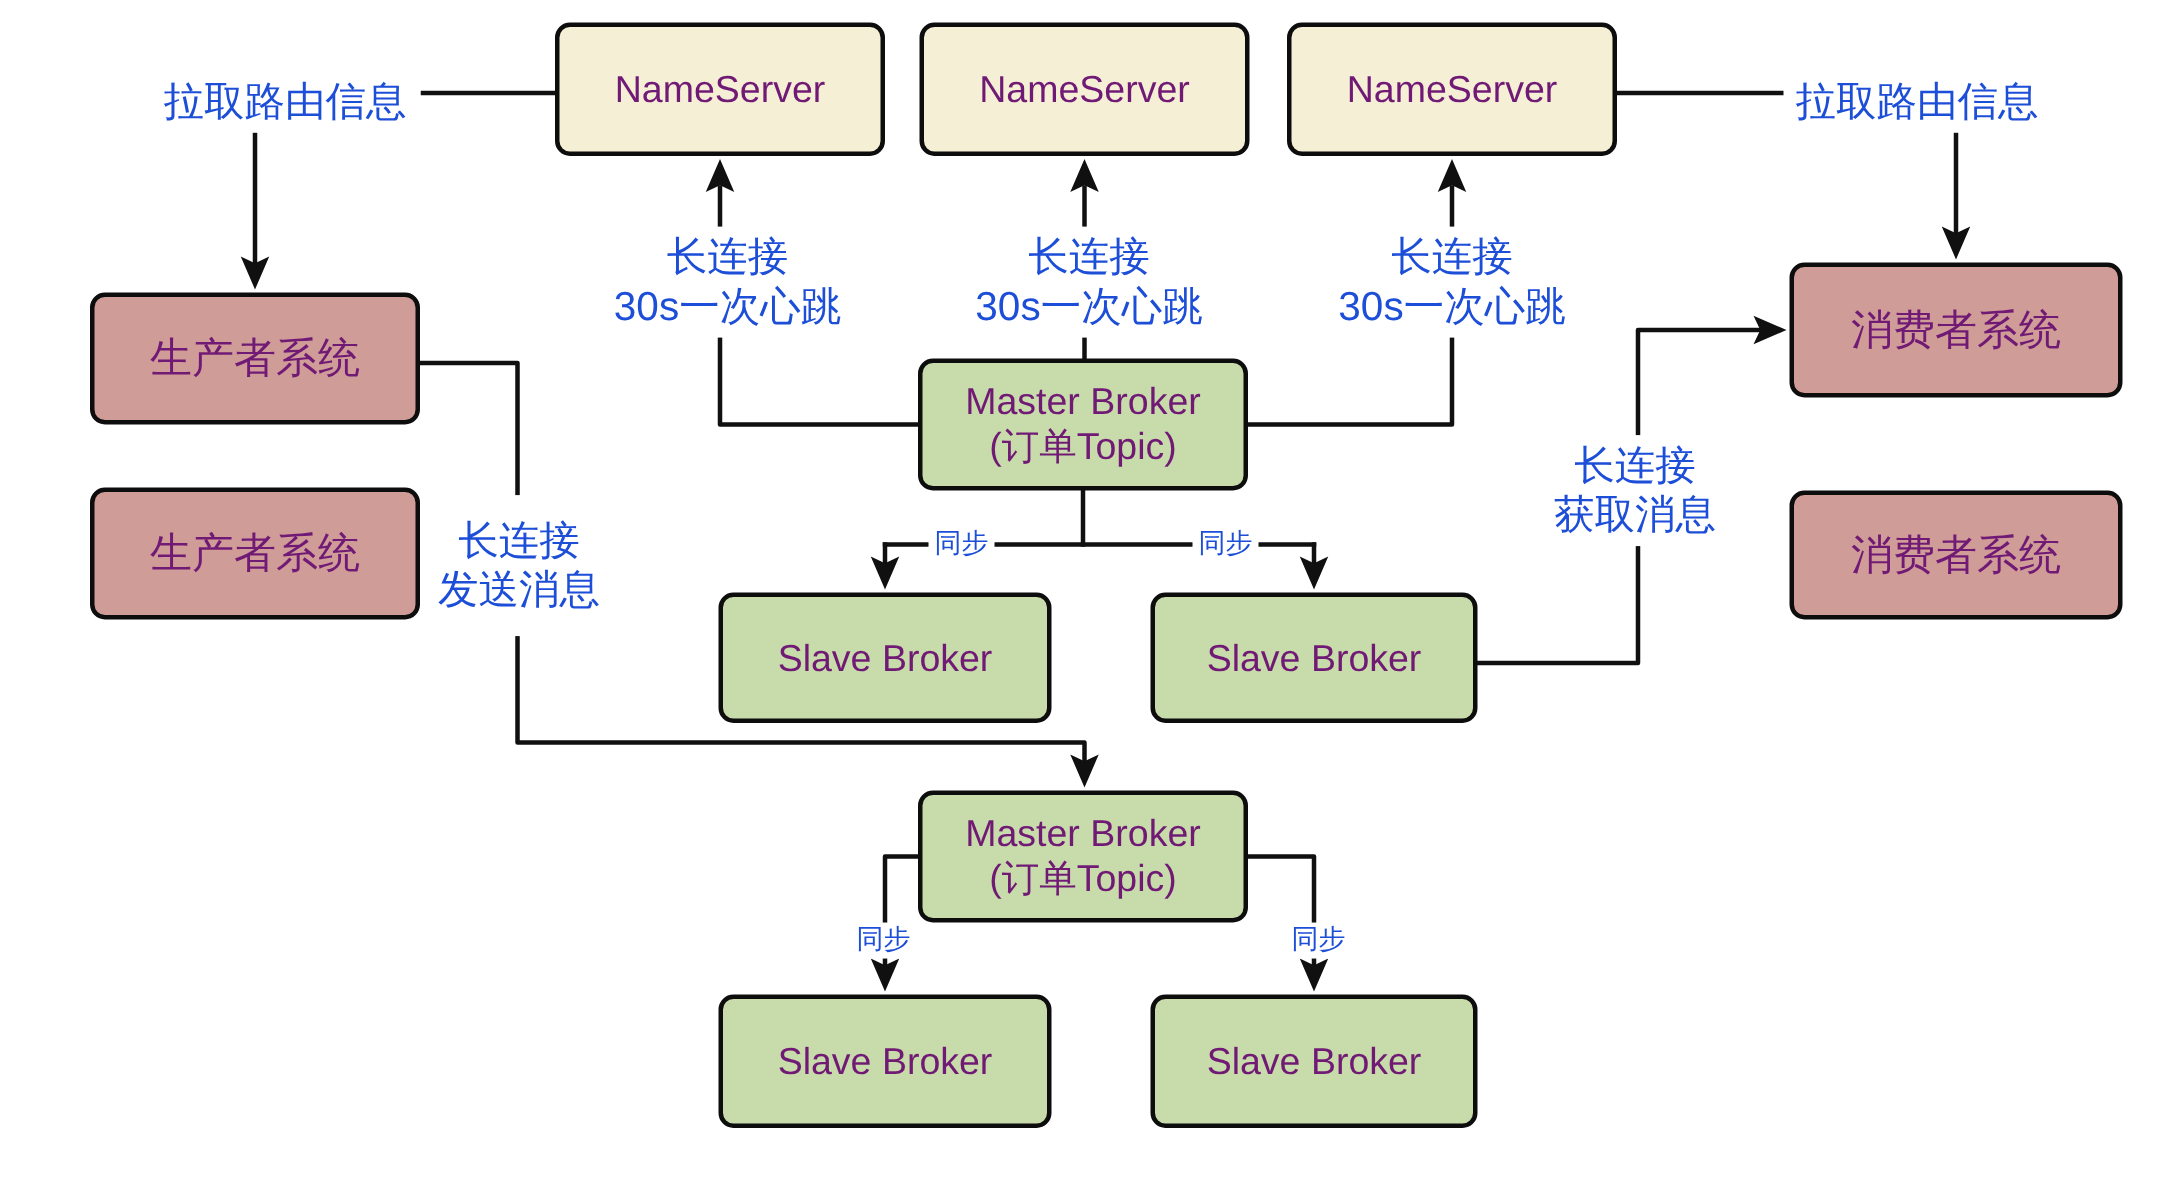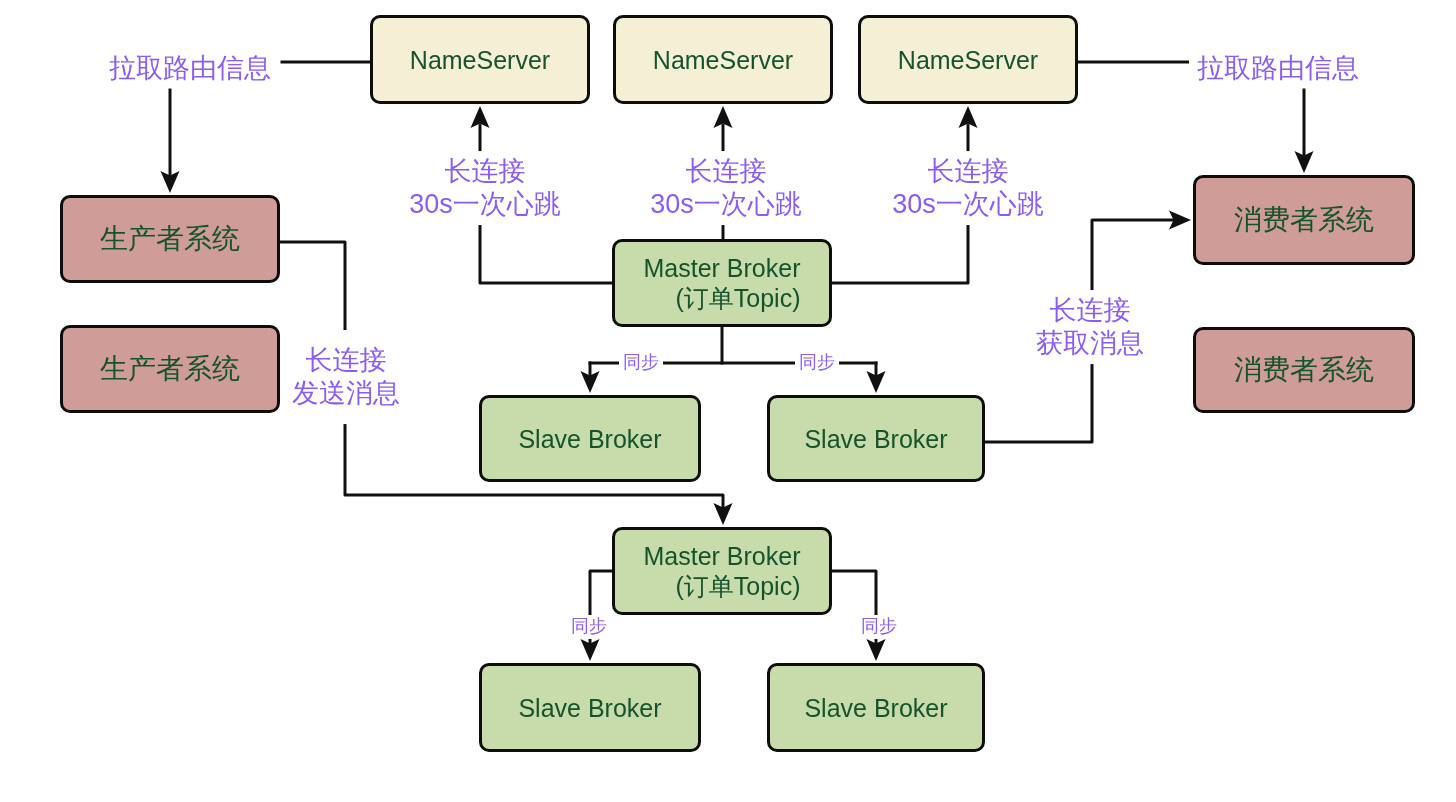--- a/index.html
+++ b/index.html
@@ -34,34 +34,34 @@
   }
   .node {
     position: absolute;
     box-sizing: border-box;
     border: 3.5px solid #0d0d0d;
     border-radius: 10px;
     display: flex;
     align-items: center;
     justify-content: center;
     text-align: center;
-    color: #14532d;
+    color: #701a75;
     font-size: 25px;
     line-height: 1.2;
     white-space: pre-line;
   }
   .node.cjk { font-size: 28px; }
   .fill-cream { background: #f5efd5; }
-  .fill-green { background: #c8dbaa; text-align: right; }
+  .fill-green { background: #c8dbaa; }
   .fill-pink  { background: #d09c97; }
   .elabel {
     position: absolute;
     transform: translate(-50%, -50%);
     background: #ffffff;
-    color: #8b5cf6;
+    color: #1d4ed8;
     font-size: 27px;
     line-height: 1.22;
     text-align: center;
     white-space: pre-line;
     padding: 4px 8px;
   }
   .elabel.sync {
     font-size: 18px;
     padding: 1px 4px;
   }

